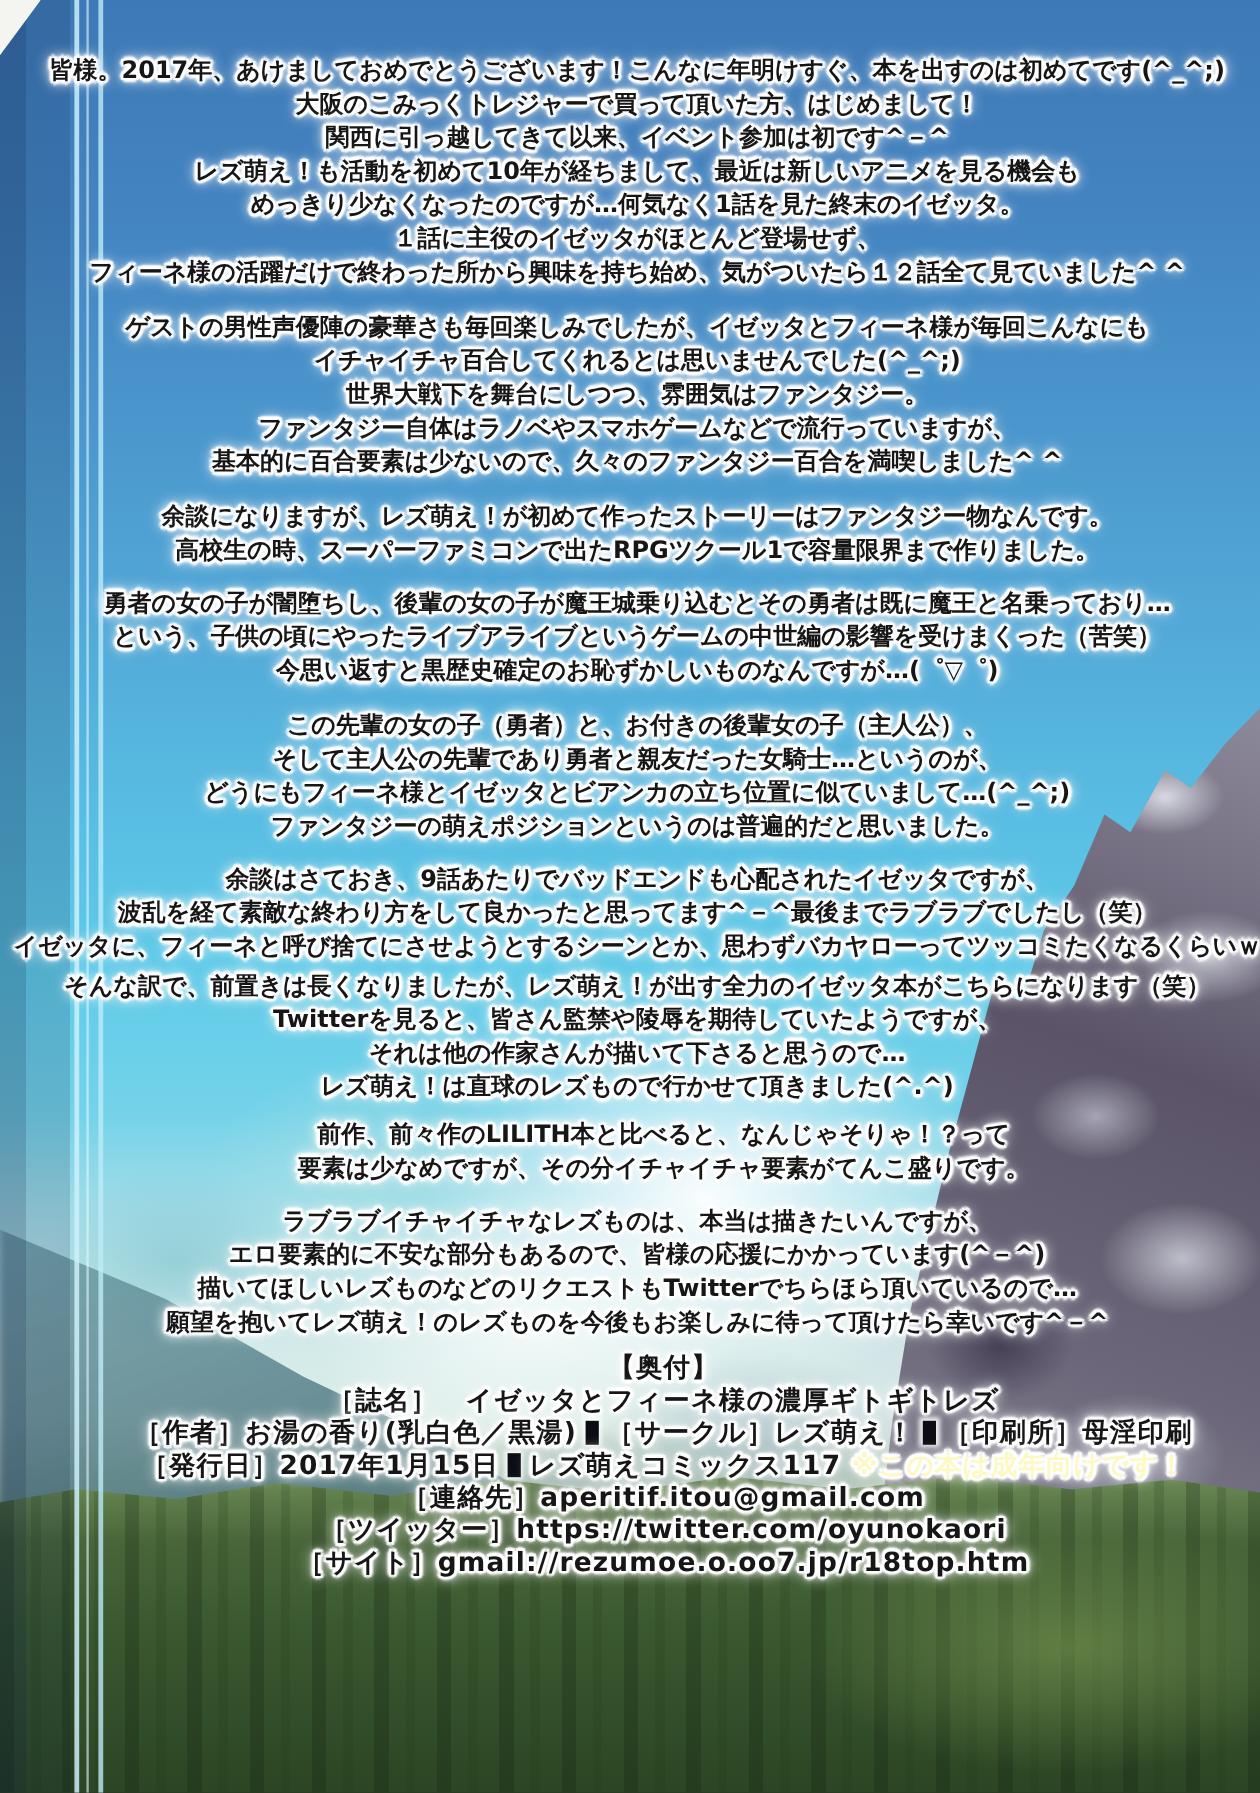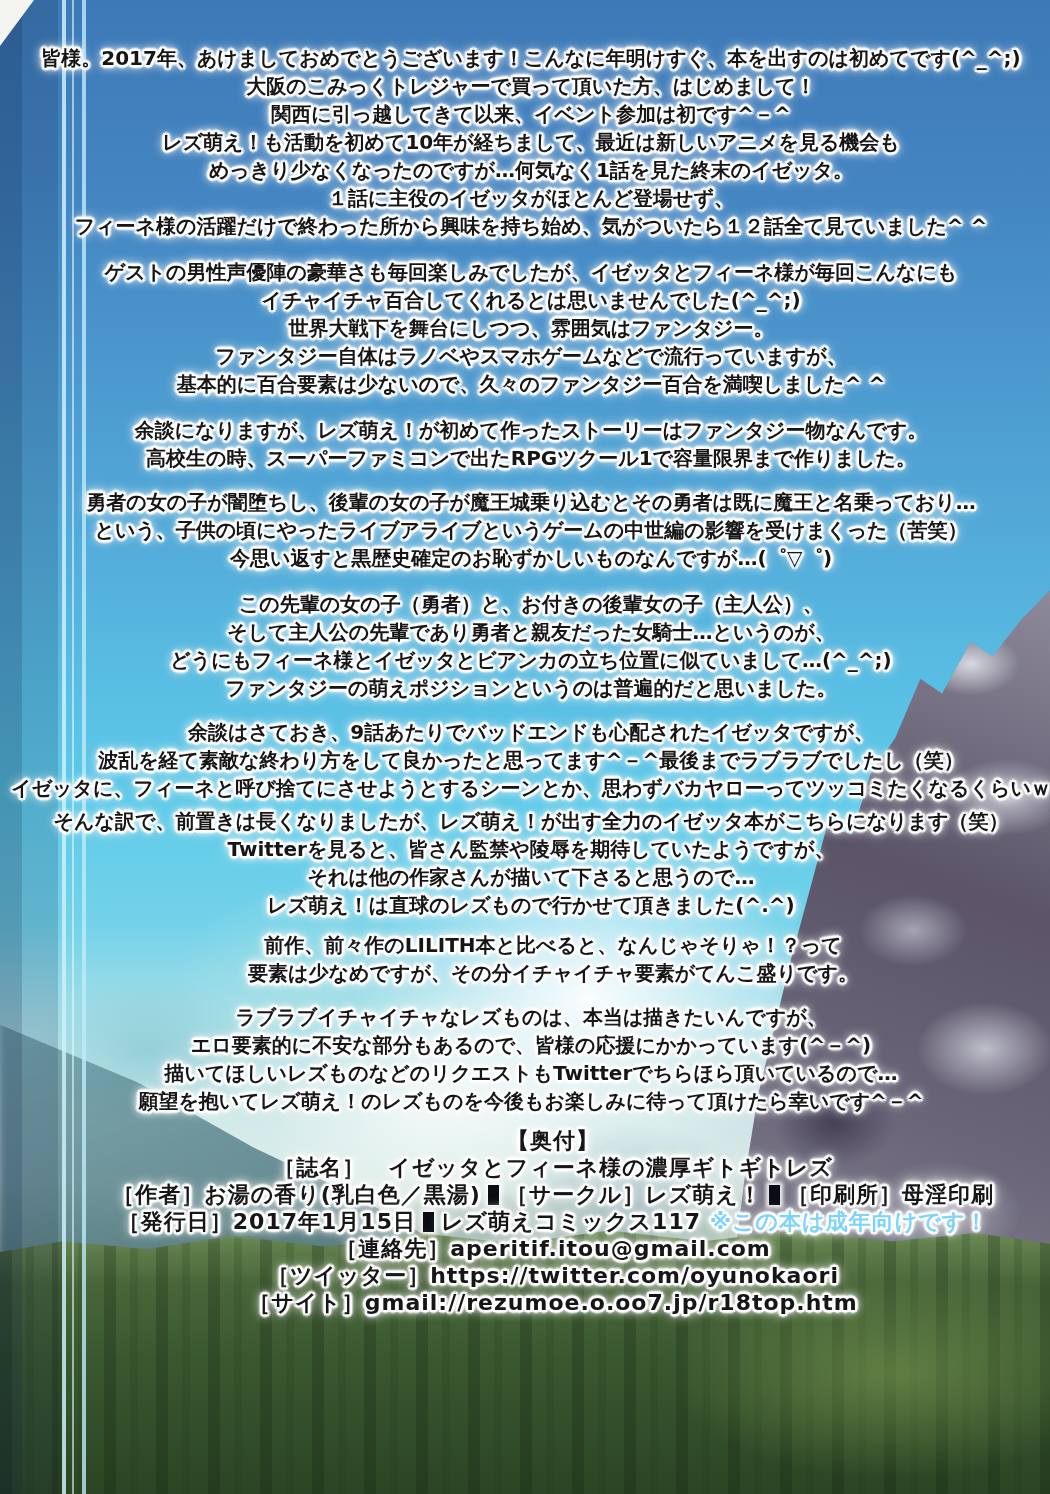--- a/index.html
+++ b/index.html
@@ -81,21 +81,21 @@
     font-weight:bold;
   }
   .para{font-size:20px;line-height:28px;}
   .para .line, .colo-line{
     text-shadow:
       -2px -2px 1px #fff, 2px -2px 1px #fff, -2px 2px 1px #fff, 2px 2px 1px #fff,
       -3px 0 2px #fff, 3px 0 2px #fff, 0 -3px 2px #fff, 0 3px 2px #fff,
       0 0 5px #fff, 0 0 8px #fff, 0 0 12px #fff, 0 0 14px #fff;
   }
   .colophon{font-size:22px;line-height:27px;letter-spacing:1px;}
-  .colo-line .red{color:#7dd3fc;}
+  .colo-line .red{color:#fef9c3;}
   .ink-bar{
     display:inline-block;width:11px;height:20px;background:#0c0c14;
     margin:0 7px;vertical-align:-3px;
     box-shadow:0 0 4px 3px rgba(255,255,255,.9);
   }
   .mt18{margin-top:18px;} .mt16{margin-top:16px;} .mt14{margin-top:5px;} .mt12{margin-top:12px;margin-left:44px;}
 </style>
 </head>
 <body>
 

